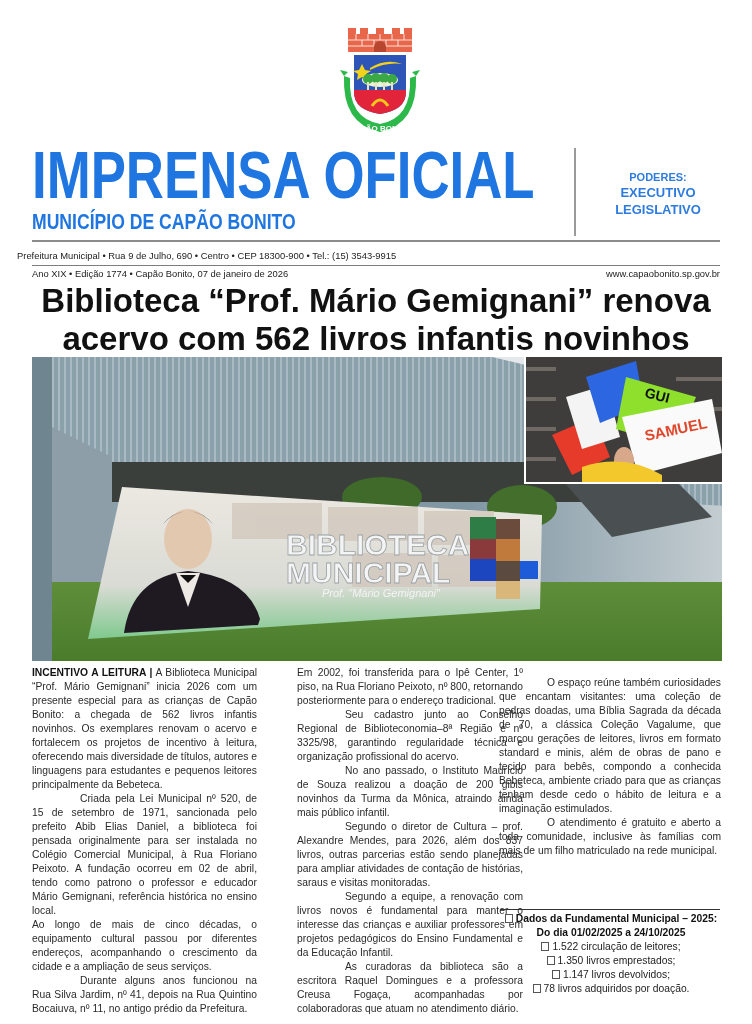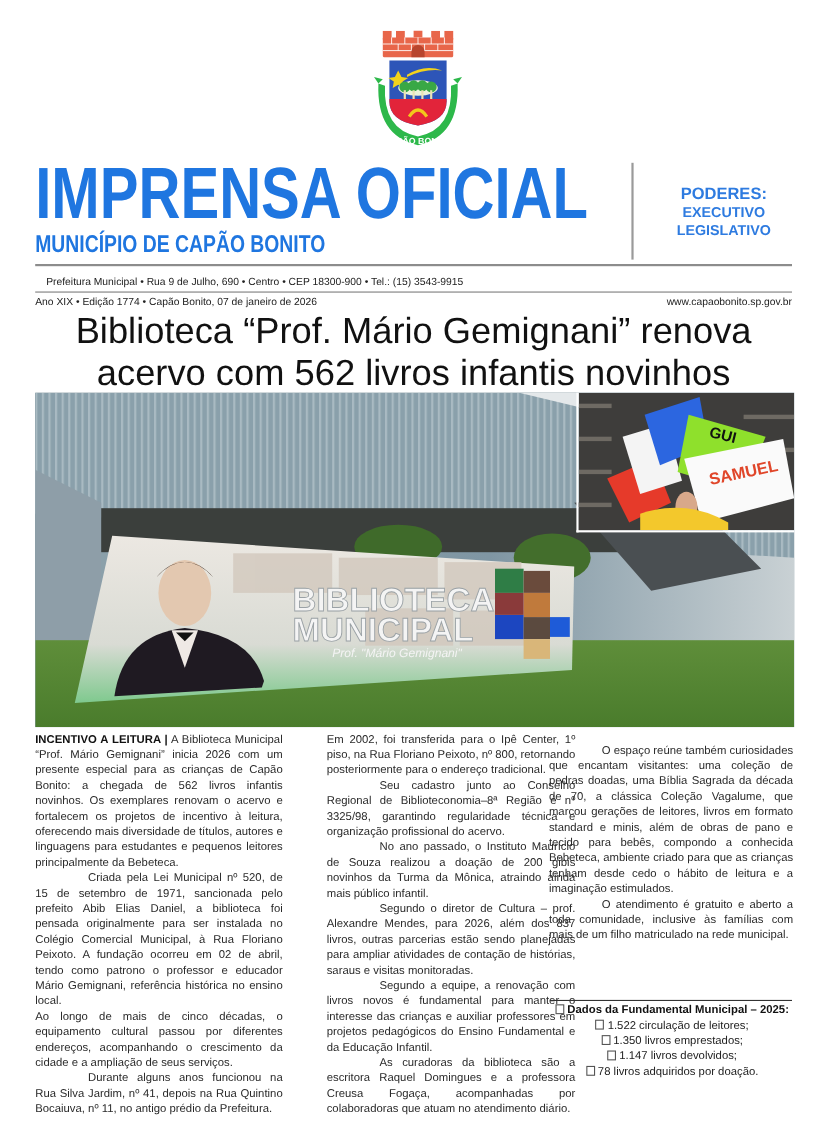--- a/index.html
+++ b/index.html
@@ -17,37 +17,37 @@
     letter-spacing: 0px; transform: scaleX(0.80); transform-origin: left top;
     white-space: nowrap;
   }
   .masthead-subtitle {
     position: absolute; left: 32px; top: 210px;
     font-weight: 700; font-size: 22px; line-height: 24px; color: #1f76e0;
     transform: scaleX(0.80); transform-origin: left top; white-space: nowrap;
   }
   .masthead-divider { position: absolute; left: 574px; top: 148px; width: 2px; height: 88px; background: #9a9a9a; }
   .powers { position: absolute; left: 578px; top: 170px; width: 160px; text-align: center; color: #2e7be0; font-weight: 700; }
-  .powers .label { font-size: 15px; line-height: 14px; }
+  .powers .label { font-size: 11px; line-height: 14px; }
   .powers .item { font-size: 13px; line-height: 17px; }
 
   .rule { position: absolute; left: 32px; width: 688px; height: 2px; background: #8c8c8c; }
   .rule.thin { height: 1px; background: #7d7d7d; }
 
-  .address { position: absolute; left: 42px; top: 250px; font-size: 9.4px; line-height: 12px; color: #222; white-space: nowrap; }
+  .address { position: absolute; left: 17px; top: 250px; font-size: 9.4px; line-height: 12px; color: #222; white-space: nowrap; }
   .edition { position: absolute; left: 32px; top: 268px; font-size: 9.4px; line-height: 12px; color: #222; white-space: nowrap; }
   .website { position: absolute; right: 32px; top: 268px; font-size: 9.4px; line-height: 12px; color: #222; white-space: nowrap; }
 
   .headline {
     position: absolute; left: 20px; top: 282px; width: 712px; text-align: center;
-    font-weight: 400; font-size: 33px; line-height: 38px; color: #111;
+    font-weight: 700; font-size: 33px; line-height: 38px; color: #111;
   }
 
   
-  .photo-main { position: absolute; left: 32px; top: 357px; width: 690px; height: 304px; overflow: hidden; background: #6f8590; }
+  .photo-main { position: absolute; left: 32px; top: 357px; width: 690px; height: 304px; overflow: hidden; background: #6f8590; padding-left: 20px; }
   .photo-inset { position: absolute; left: 524px; top: 357px; width: 198px; height: 127px; overflow: hidden; border-left: 2px solid #fff; border-bottom: 2px solid #fff; }
 
   
   .col { position: absolute; top: 666px; font-size: 10.3px; line-height: 14px; color: #2a2a2a; text-align: justify; }
   .col p { margin: 0; }
   .col p.indent { text-indent: 48px; }
   .col1 { left: 32px; width: 225px; }
   .col2 { left: 266px; width: 226px; margin-left: 31px; }
   .col3 { left: 499px; width: 222px; }
   .kicker { font-weight: 700; color: #111; }
@@ -234,17 +234,18 @@
 </div>
 
 <div class="col col3" style="top:676px;">
   <p class="indent">O espaço reúne também curiosidades que encantam visitantes: uma coleção de pedras doadas, uma Bíblia Sagrada da década de 70, a clássica Coleção Vagalume, que marcou gerações de leitores, livros em formato standard e minis, além de obras de pano e tecido para bebês, compondo a conhecida Bebeteca, ambiente criado para que as crianças tenham desde cedo o hábito de leitura e a imaginação estimulados.</p>
   <p class="indent">O atendimento é gratuito e aberto a toda comunidade, inclusive às famílias com mais de um filho matriculado na rede municipal.</p>
 </div>
 
 <div class="stats-rule"></div>
 <div class="stats">
   <div class="title"><span class="glyph"></span><span>Dados da Fundamental Municipal – 2025:</span></div>
+  <div class="title">Do dia 01/02/2025 a 24/10/2025</div>
   <div><span class="glyph"></span><span>1.522 circulação de leitores;</span></div>
   <div><span class="glyph"></span><span>1.350 livros emprestados;</span></div>
   <div><span class="glyph"></span><span>1.147 livros devolvidos;</span></div>
   <div><span class="glyph"></span><span>78 livros adquiridos por doação.</span></div>
 </div>
 
 </body></html>

